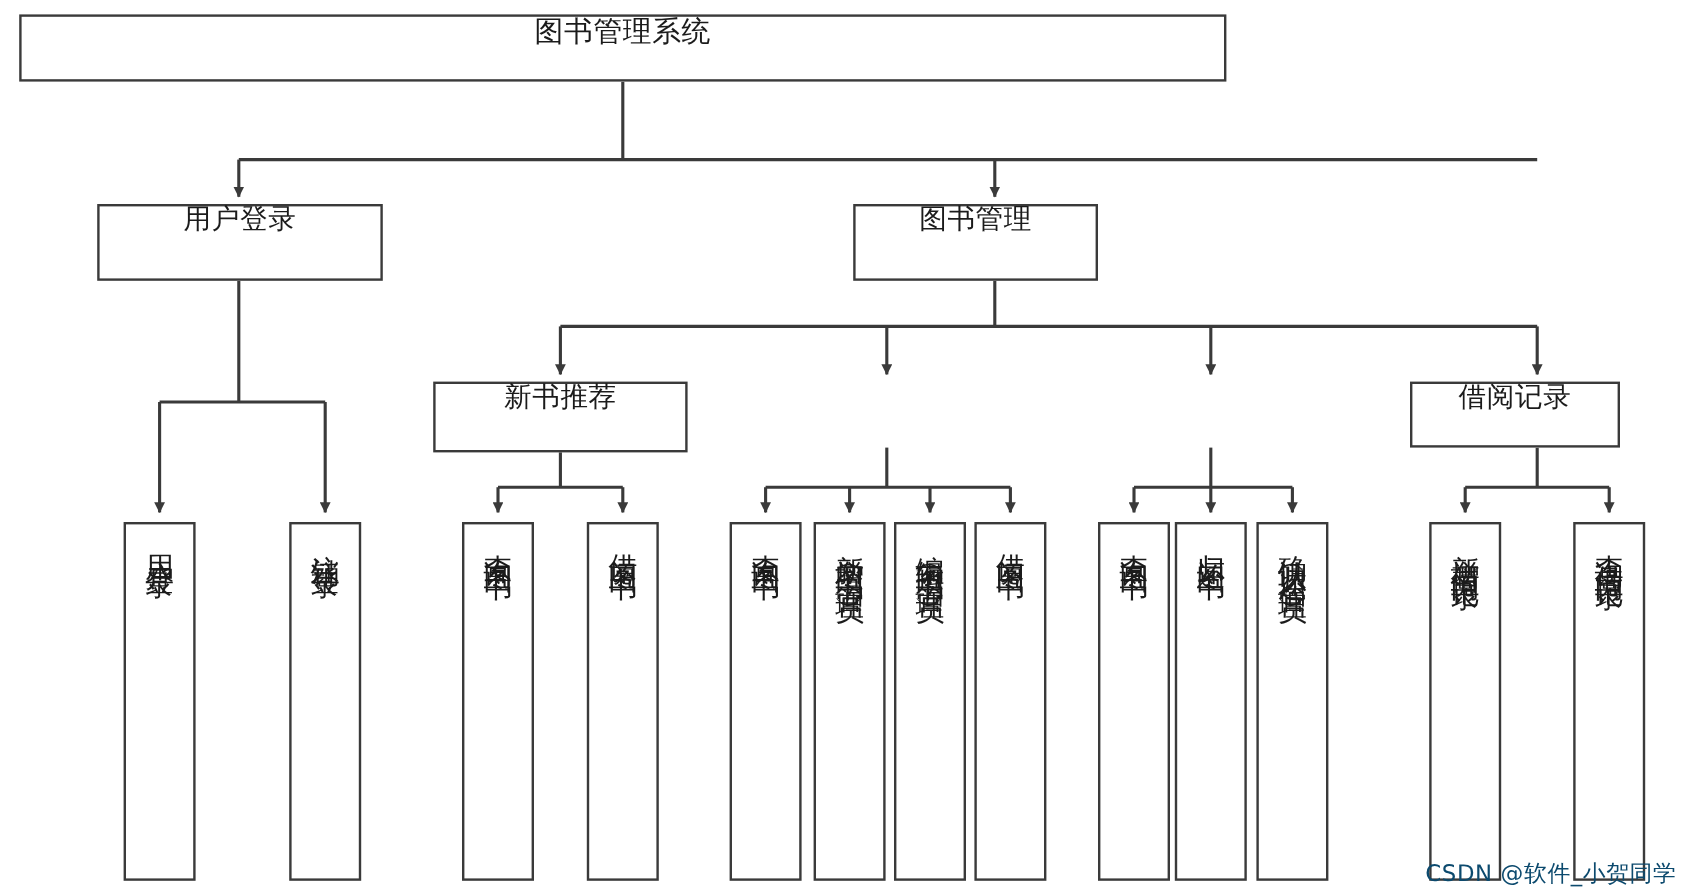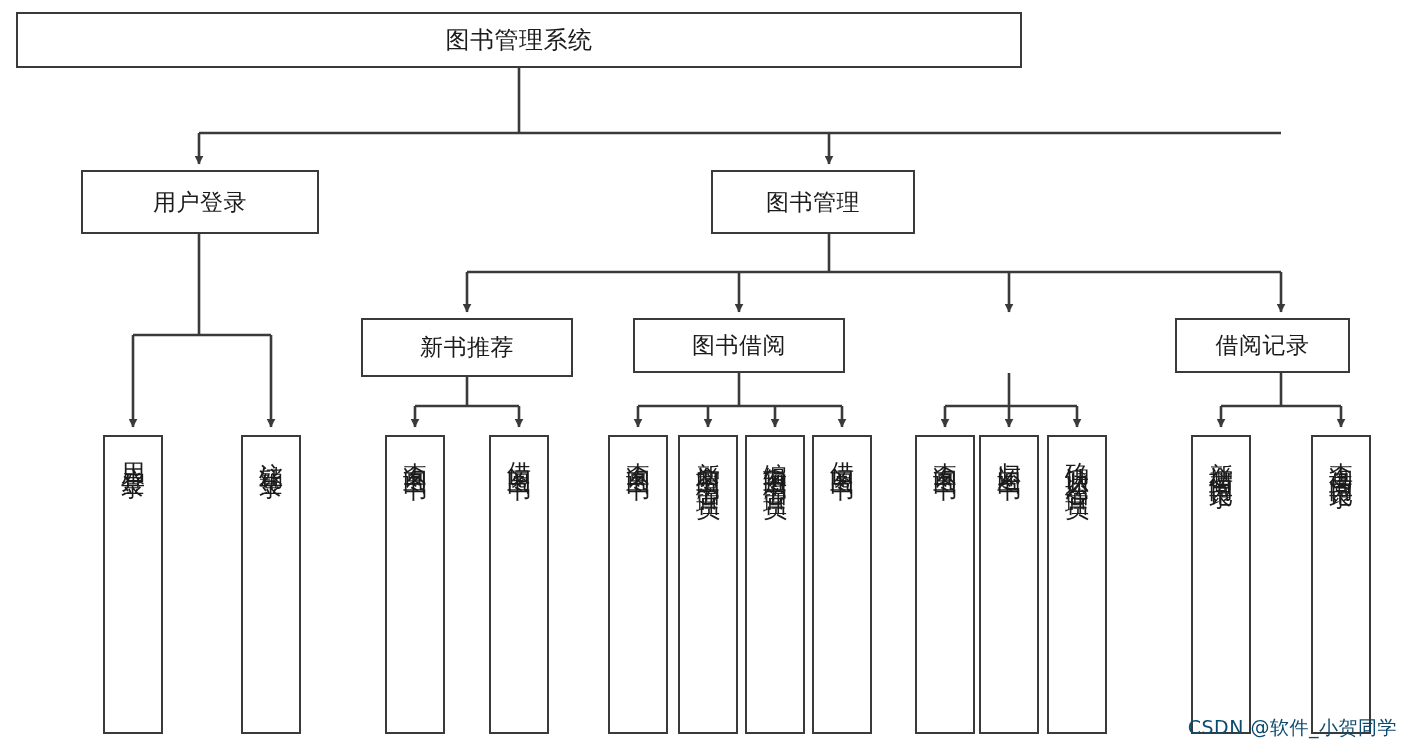--- a/index.html
+++ b/index.html
@@ -26,21 +26,21 @@
     width: 1405px;
     height: 747px;
     pointer-events: none;
   }
   .node {
     position: absolute;
     box-sizing: border-box;
     background: #ffffff;
     border: 2.5px solid #3a3a3a;
     display: flex;
-    align-items: center;
+    align-items: flex-start;
     justify-content: center;
     z-index: 2;
   }
   .node .label {
     display: block;
     text-align: center;
     color: #1b1b1b;
     line-height: 1.0;
     letter-spacing: 0.5px;
   }
@@ -144,23 +144,20 @@
   <div class="node horiz" style="left:81px; top:170px; width:238px; height:64px;">
     <span class="label">用户登录</span>
   </div>
   <div class="node horiz" style="left:711px; top:170px; width:204px; height:64px;">
     <span class="label">图书管理</span>
   </div>
 
   <div class="node horiz" style="left:361px; top:318px; width:212px; height:59px;">
     <span class="label">新书推荐</span>
   </div>
-  <div class="node horiz" style="left:633px; top:318px; width:212px; height:55px;">
-    <span class="label">图书借阅</span>
-  </div>
   <div class="node horiz" style="left:1175px; top:318px; width:175px; height:55px;">
     <span class="label">借阅记录</span>
   </div>
 
   <div class="node vert" style="left:103px; top:435px; width:60px; height:299px;">
     <span class="label">用户登录</span>
   </div>
   <div class="node vert" style="left:241px; top:435px; width:60px; height:299px;">
     <span class="label">注销登录</span>
   </div>

